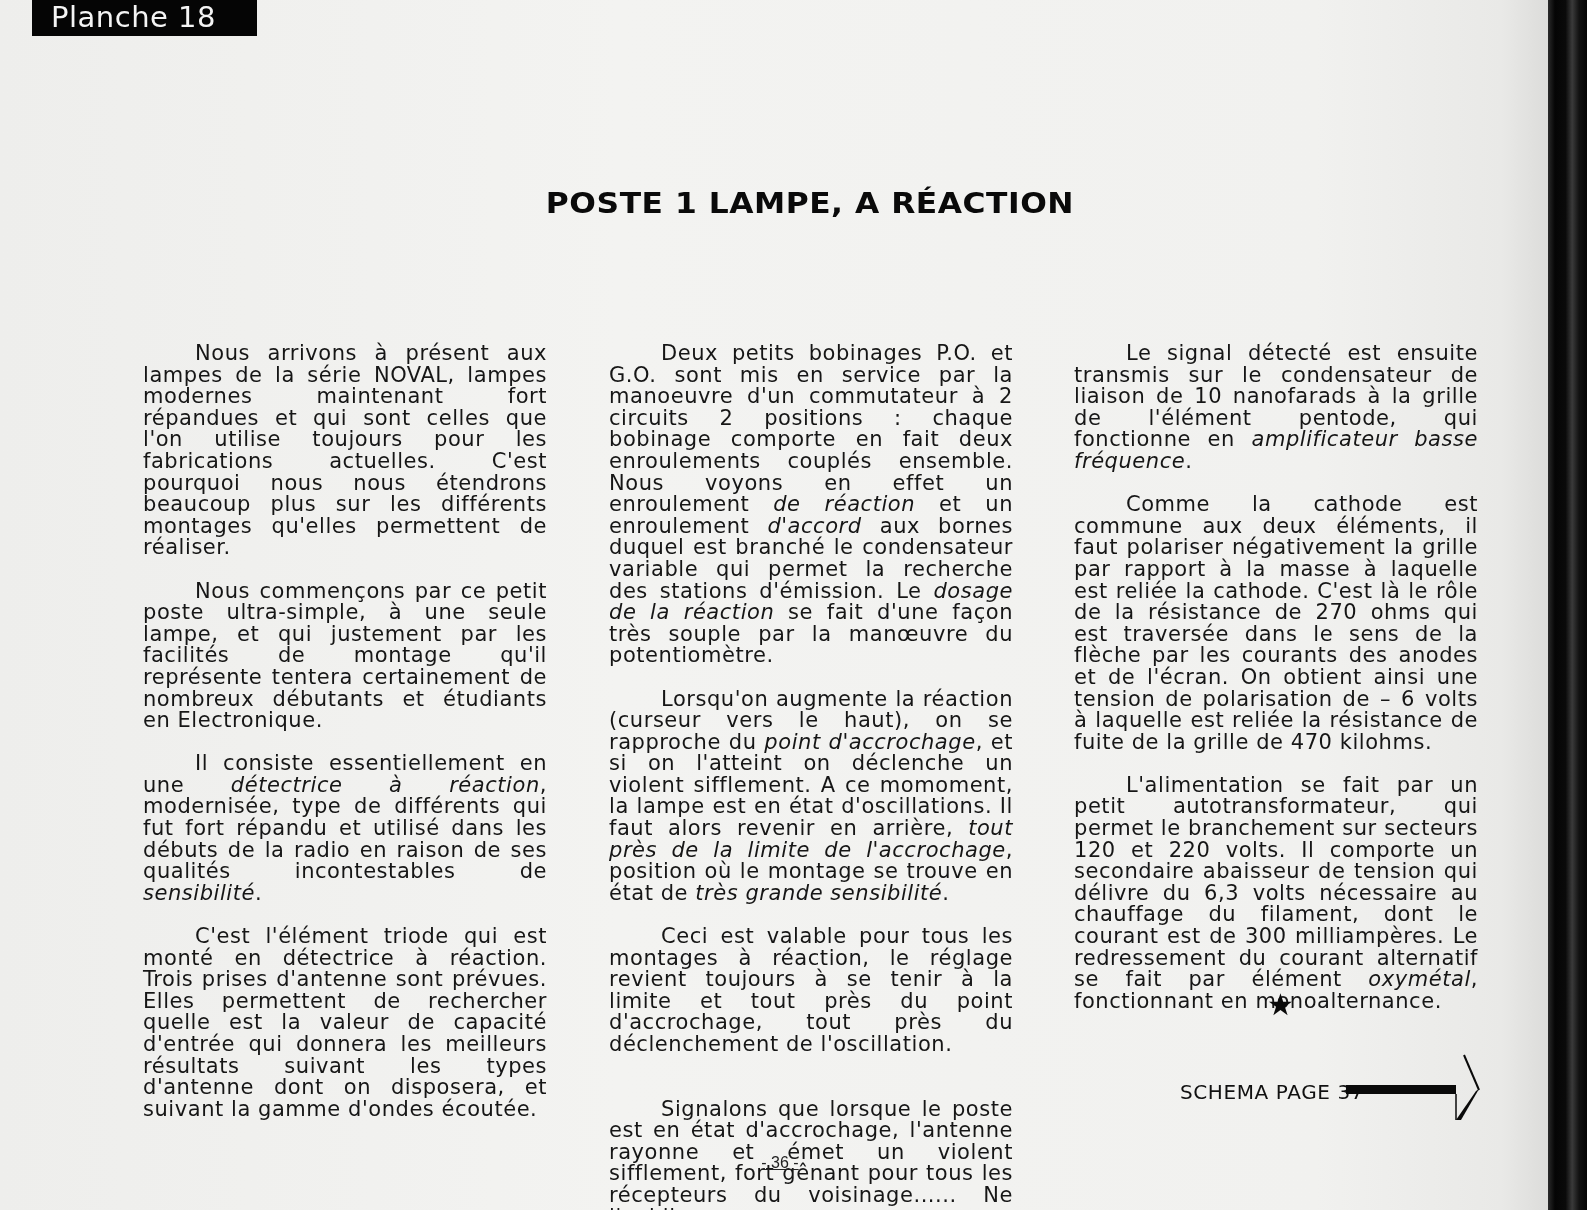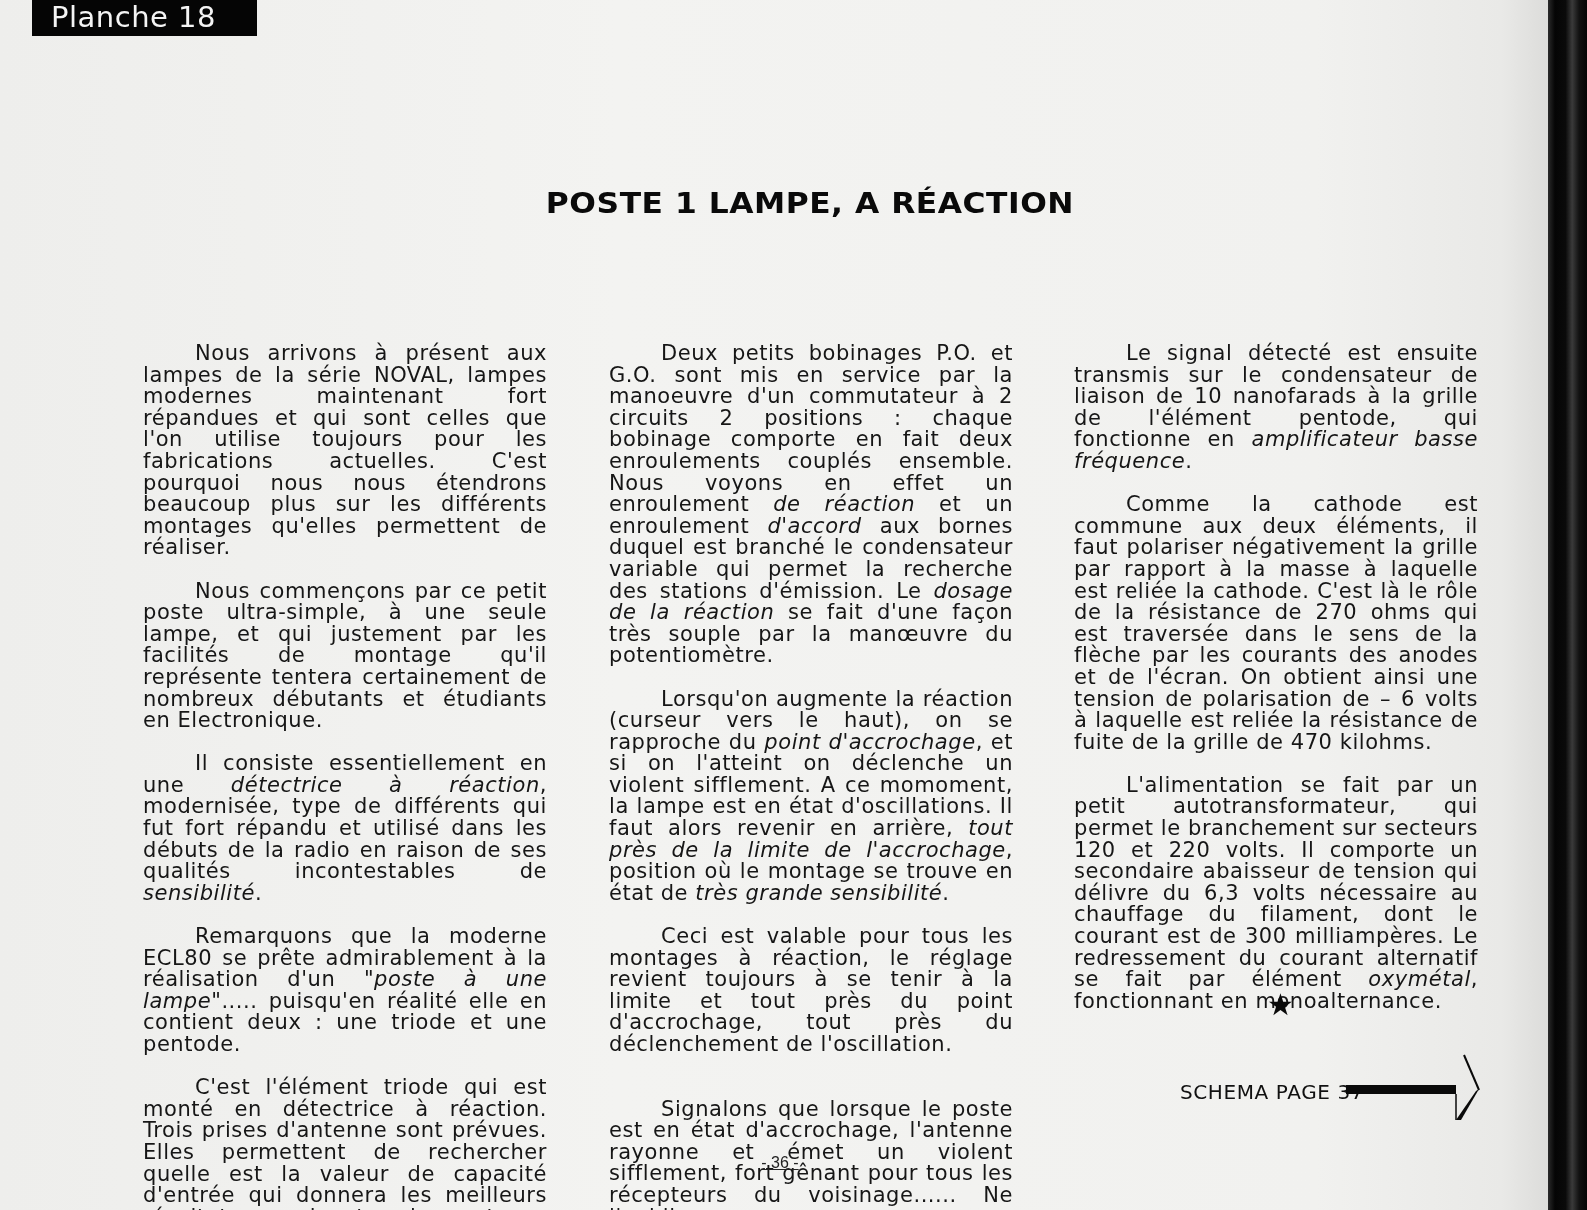--- a/index.html
+++ b/index.html
@@ -61,21 +61,20 @@
 <div class="spine"></div>
 
 <div class="plate-label">Planche 18</div>
 
 <div class="title">POSTE 1 LAMPE, A RÉACTION</div>
 
 <div class="col col-1">
   <p>Nous arrivons à présent aux lampes de la série NOVAL, lampes modernes maintenant fort répandues et qui sont celles que l'on utilise toujours pour les fabrications actuelles. C'est pourquoi nous nous étendrons beaucoup plus sur les différents montages qu'elles permettent de réaliser.</p>
   <p>Nous commençons par ce petit poste ultra-simple, à une seule lampe, et qui justement par les facilités de montage qu'il représente tentera certainement de nombreux débutants et étudiants en Electronique.</p>
   <p><span>Il consiste essentiellement en une </span><i>détectrice à réaction</i><span>, modernisée, type de différents qui fut fort répandu et utilisé dans les débuts de la radio en raison de ses qualités incontestables de </span><i>sensibilité</i><span>.</span></p>
-  <p><span>Remarquons que la moderne ECL80 se prête admirablement à la réalisation d'un </span><i>"poste à une lampe"</i><span>..... puisqu'en réalité elle en contient deux : une triode et une pentode.</span></p>
   <p>C'est l'élément triode qui est monté en détectrice à réaction. Trois prises d'antenne sont prévues. Elles permettent de rechercher quelle est la valeur de capacité d'entrée qui donnera les meilleurs résultats suivant les types d'antenne dont on disposera, et suivant la gamme d'ondes écoutée.</p>
 </div>
 
 <div class="col col-2">
   <p><span>Deux petits bobinages P.O. et G.O. sont mis en service par la manoeuvre d'un commutateur à 2 circuits 2 positions : chaque bobinage comporte en fait deux enroulements couplés ensemble. Nous voyons en effet un enroulement </span><i>de réaction</i><span> et un enroulement </span><i>d'accord</i><span> aux bornes duquel est branché le condensateur variable qui permet la recherche des stations d'émission. Le </span><i>dosage de la réaction</i><span> se fait d'une façon très souple par la manœuvre du potentiomètre.</span></p>
   <p><span>Lorsqu'on augmente la réaction (curseur vers le haut), on se rapproche du </span><i>point d'accrochage</i><span>, et si on l'atteint on déclenche un violent sifflement. A ce momoment, la lampe est en état d'oscillations. Il faut alors revenir en arrière, </span><i>tout près de la limite de l'accrochage</i><span>, position où le montage se trouve en état de </span><i>très grande sensibilité</i><span>.</span></p>
   <p>Ceci est valable pour tous les montages à réaction, le réglage revient toujours à se tenir à la limite et tout près du point d'accrochage, tout près du déclenchement de l'oscillation.</p>
   <p class="gap">Signalons que lorsque le poste est en état d'accrochage, l'antenne rayonne et émet un violent sifflement, fort gênant pour tous les récepteurs du voisinage...... Ne l'oubliez pas......</p>
 </div>
 

